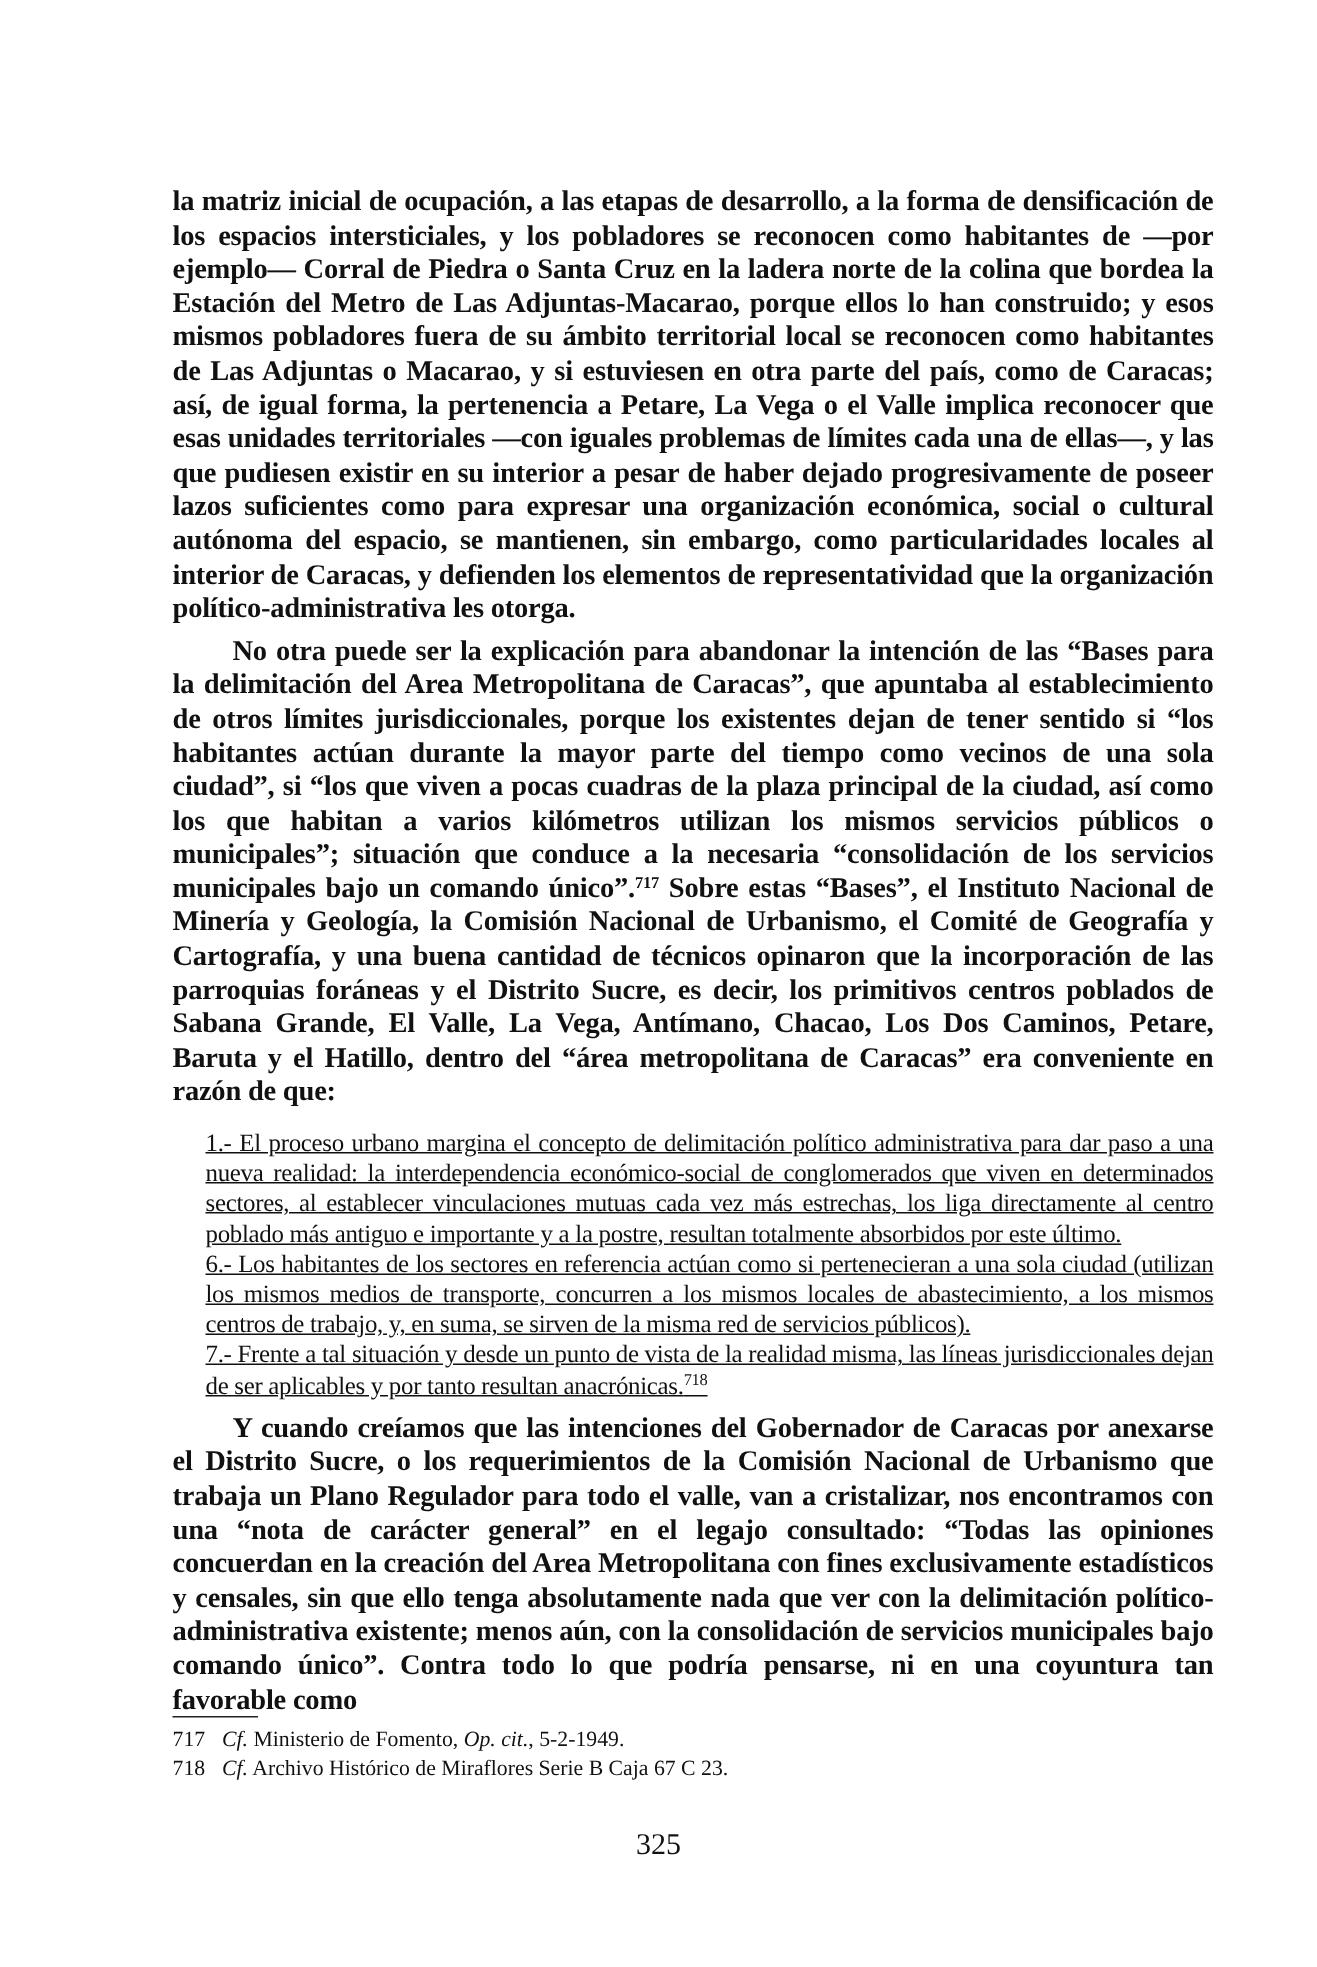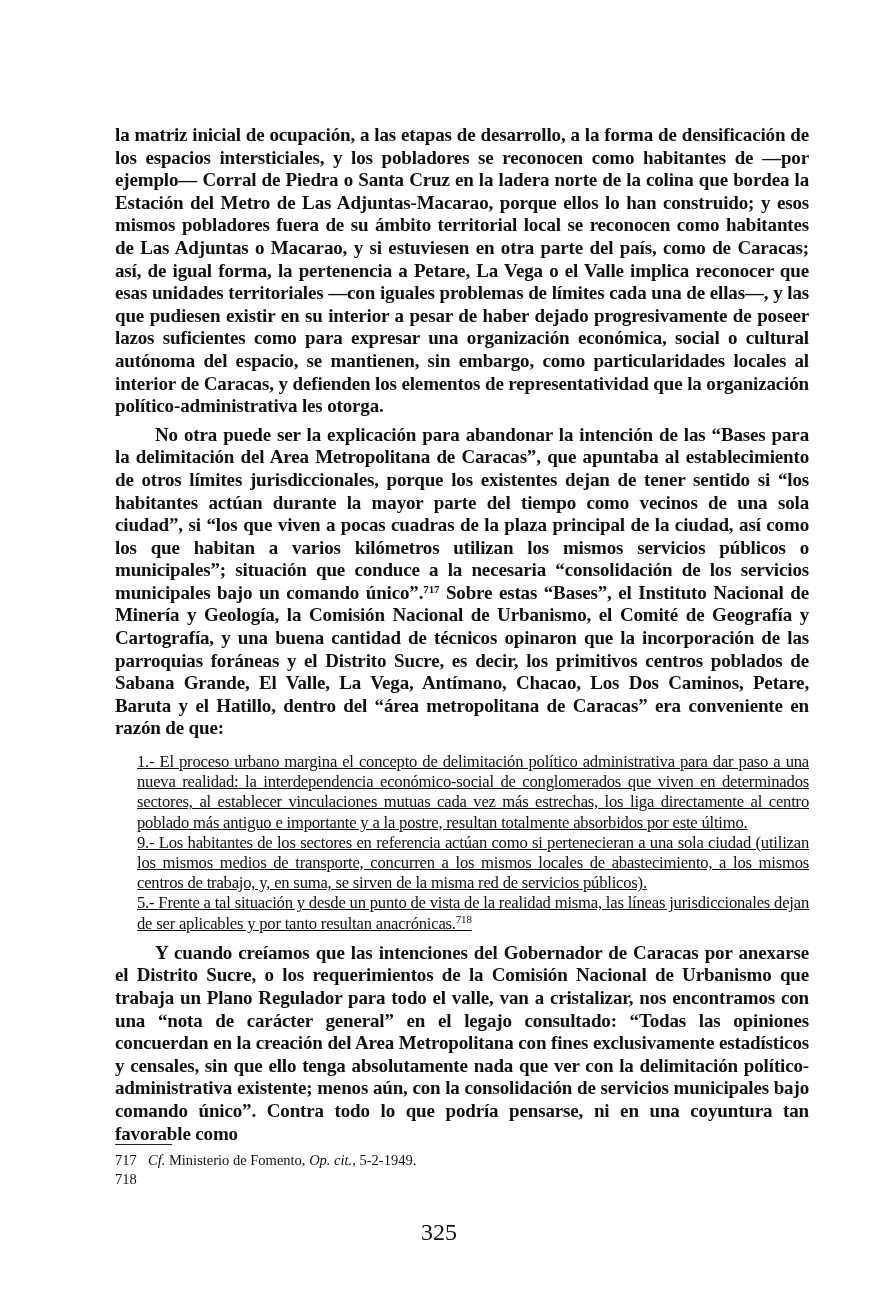--- a/index.html
+++ b/index.html
@@ -25,45 +25,46 @@
   .footnotes {
     position: absolute; left: 115px; top: 1151px; width: 694px;
     font-family: "Liberation Serif", "DejaVu Serif", serif;
     font-size: 14.5px; line-height: 19px; color: #111;
   }
   .fn-row { display: flex; }
   .fn-num { width: 33px; flex: none; }
   .fn-text i { }
   .page-number {
     position: absolute; left: 0; width: 878px; top: 1219px; text-align: center;
-    font-family: "Liberation Serif", "DejaVu Serif", serif; font-size: 24px; color: #111;
+    font-family: "Liberation Serif", "DejaVu Serif", serif; font-size: 20px; color: #111;
   }
 </style>
 </head>
 <body>
 
 <div class="page">
   <p class="para">la matriz inicial de ocupación, a las etapas de desarrollo, a la forma de densificación de los espacios intersticiales, y los pobladores se reconocen como habitantes de —por ejemplo— Corral de Piedra o Santa Cruz en la ladera norte de la colina que bordea la Estación del Metro de Las Adjuntas-Macarao, porque ellos lo han construido; y esos mismos pobladores fuera de su ámbito territorial local se reconocen como habitantes de Las Adjuntas o Macarao, y si estuviesen en otra parte del país, como de Caracas; así, de igual forma, la pertenencia a Petare, La Vega o el Valle implica reconocer que esas unidades territoriales —con iguales problemas de límites cada una de ellas—, y las que pudiesen existir en su interior a pesar de haber dejado progresivamente de poseer lazos suficientes como para expresar una organización económica, social o cultural autónoma del espacio, se mantienen, sin embargo, como particularidades locales al interior de Caracas, y defienden los elementos de representatividad que la organización político-administrativa les otorga.</p>
 
   <p class="para indent"><span>No otra puede ser la explicación para abandonar la intención de las “Bases para la delimitación del Area Metropolitana de Caracas”, que apuntaba al establecimiento de otros límites jurisdiccionales, porque los existentes dejan de tener sentido si “los habitantes actúan durante la mayor parte del tiempo como vecinos de una sola ciudad”, si “los que viven a pocas cuadras de la plaza principal de la ciudad, así como los que habitan a varios kilómetros utilizan los mismos servicios públicos o municipales”; situación que conduce a la necesaria “consolidación de los servicios municipales bajo un comando único”.</span><sup class="fn">717</sup><span> Sobre estas “Bases”, el Instituto Nacional de Minería y Geología, la Comisión Nacional de Urbanismo, el Comité de Geografía y Cartografía, y una buena cantidad de técnicos opinaron que la incorporación de las parroquias foráneas y el Distrito Sucre, es decir, los primitivos centros poblados de Sabana Grande, El Valle, La Vega, Antímano, Chacao, Los Dos Caminos, Petare, Baruta y el Hatillo, dentro del “área metropolitana de Caracas” era conveniente en razón de que:</span></p>
 
   <div class="quote">
     <p>1.- El proceso urbano margina el concepto de delimitación político administrativa para dar paso a una nueva realidad: la interdependencia económico-social de conglomerados que viven en determinados sectores, al establecer vinculaciones mutuas cada vez más estrechas, los liga directamente al centro poblado más antiguo e importante y a la postre, resultan totalmente absorbidos por este último.</p>
-    <p>9.- Los habitantes de los sectores en referencia actúan como si pertenecieran a una sola ciudad (utilizan los mismos medios de transporte, concurren a los mismos locales de abastecimiento, a los mismos centros de trabajo, y, en suma, se sirven de la misma red de servicios públicos).</p>
-    <p><span>5.- Frente a tal situación y desde un punto de vista de la realidad misma, las líneas jurisdiccionales dejan de ser aplicables y por tanto resultan anacrónicas.</span><sup class="fn">718</sup></p>
+    <p>6.- Los habitantes de los sectores en referencia actúan como si pertenecieran a una sola ciudad (utilizan los mismos medios de transporte, concurren a los mismos locales de abastecimiento, a los mismos centros de trabajo, y, en suma, se sirven de la misma red de servicios públicos).</p>
+    <p><span>7.- Frente a tal situación y desde un punto de vista de la realidad misma, las líneas jurisdiccionales dejan de ser aplicables y por tanto resultan anacrónicas.</span><sup class="fn">718</sup></p>
   </div>
 
   <p class="para indent">Y cuando creíamos que las intenciones del Gobernador de Caracas por anexarse el Distrito Sucre, o los requerimientos de la Comisión Nacional de Urbanismo que trabaja un Plano Regulador para todo el valle, van a cristalizar, nos encontramos con una “nota de carácter general” en el legajo consultado: “Todas las opiniones concuerdan en la creación del Area Metropolitana con fines exclusivamente estadísticos y censales, sin que ello tenga absolutamente nada que ver con la delimitación político-administrativa existente; menos aún, con la consolidación de servicios municipales bajo comando único”. Contra todo lo que podría pensarse, ni en una coyuntura tan favorable como</p>
 </div>
 
 <div class="rule"></div>
 
 <div class="footnotes">
   <div class="fn-row">
     <span class="fn-num">717</span>
     <span class="fn-text"><i>Cf.</i><span> Ministerio de Fomento, </span><i>Op. cit.</i><span>, 5-2-1949.</span></span>
   </div>
   <div class="fn-row">
     <span class="fn-num">718</span>
+    <span class="fn-text"><i>Cf.</i><span> Archivo Histórico de Miraflores Serie B Caja 67 C 23.</span></span>
   </div>
 </div>
 
 <div class="page-number">325</div>
 
 </body></html>

